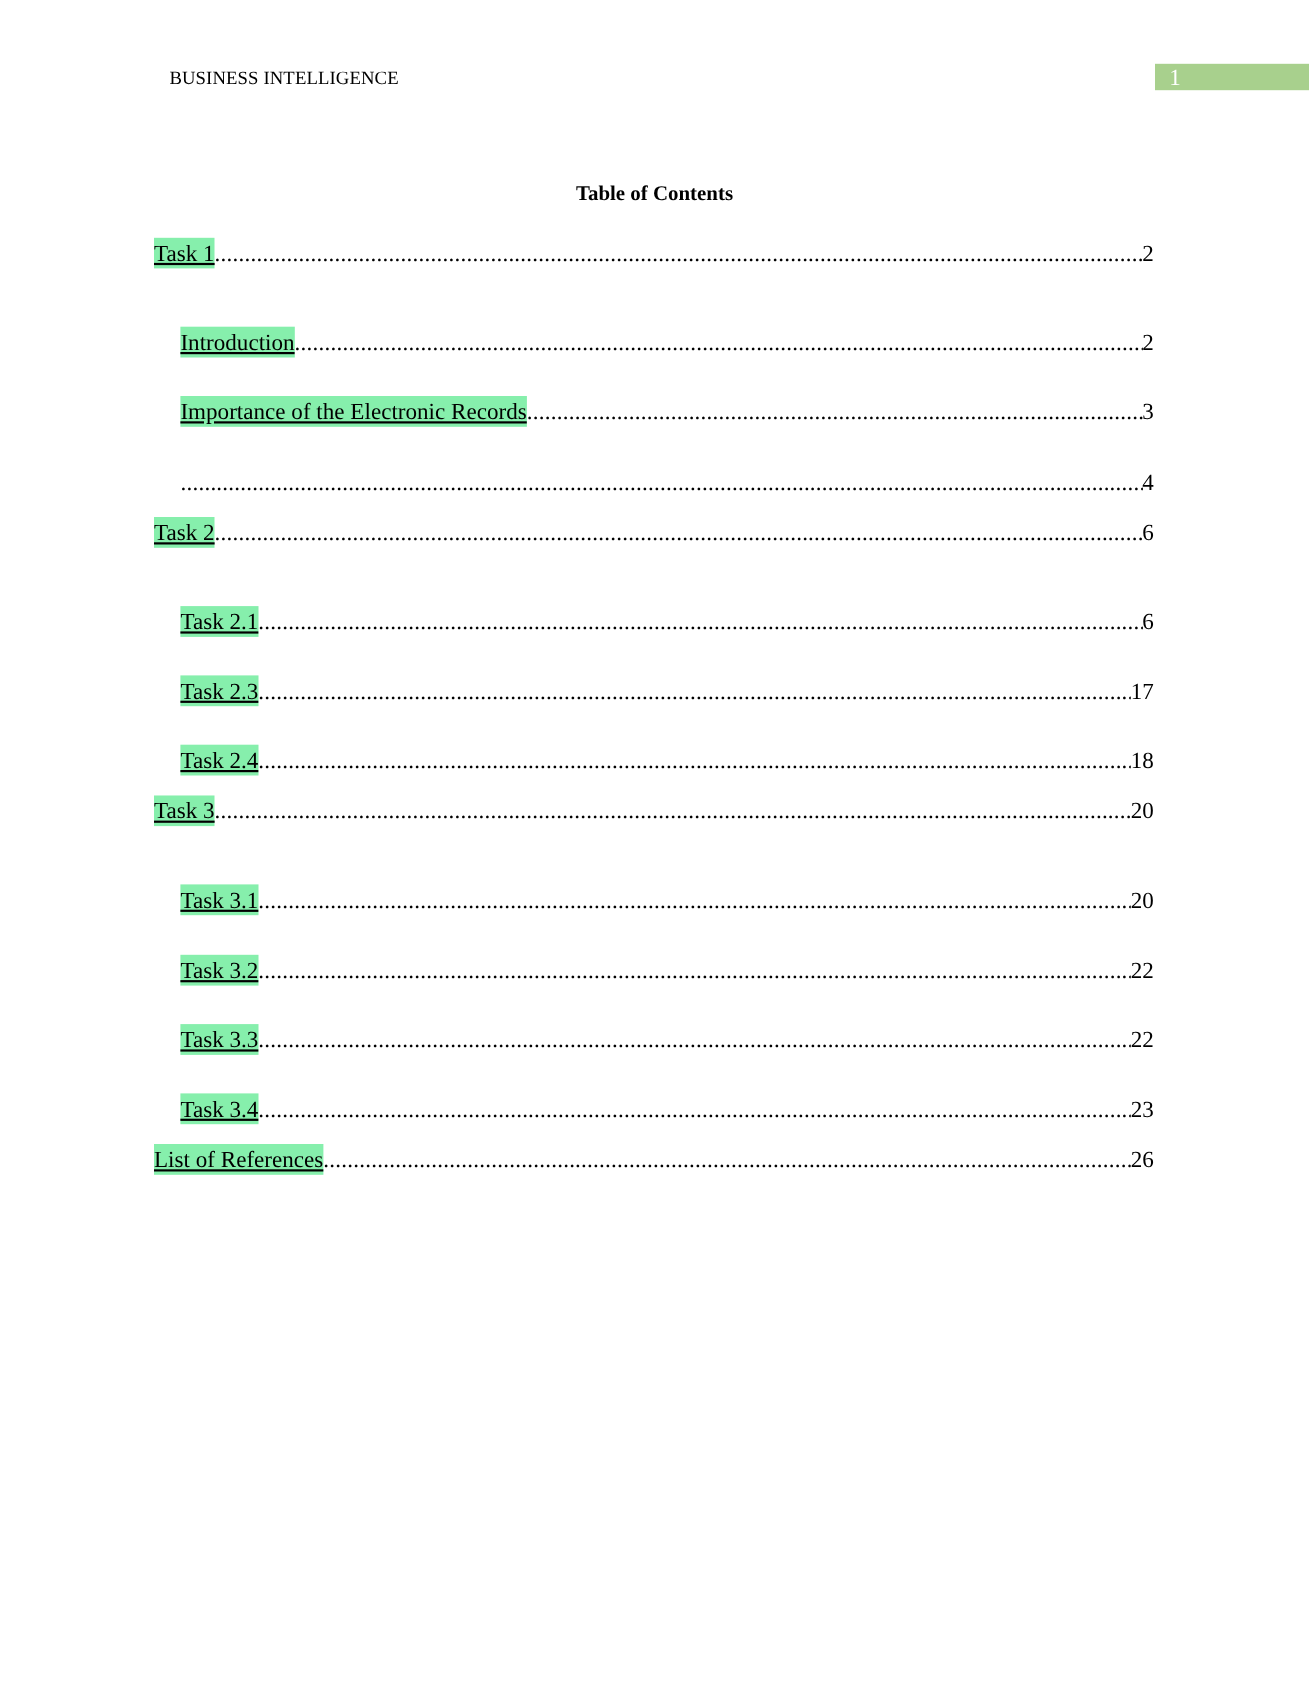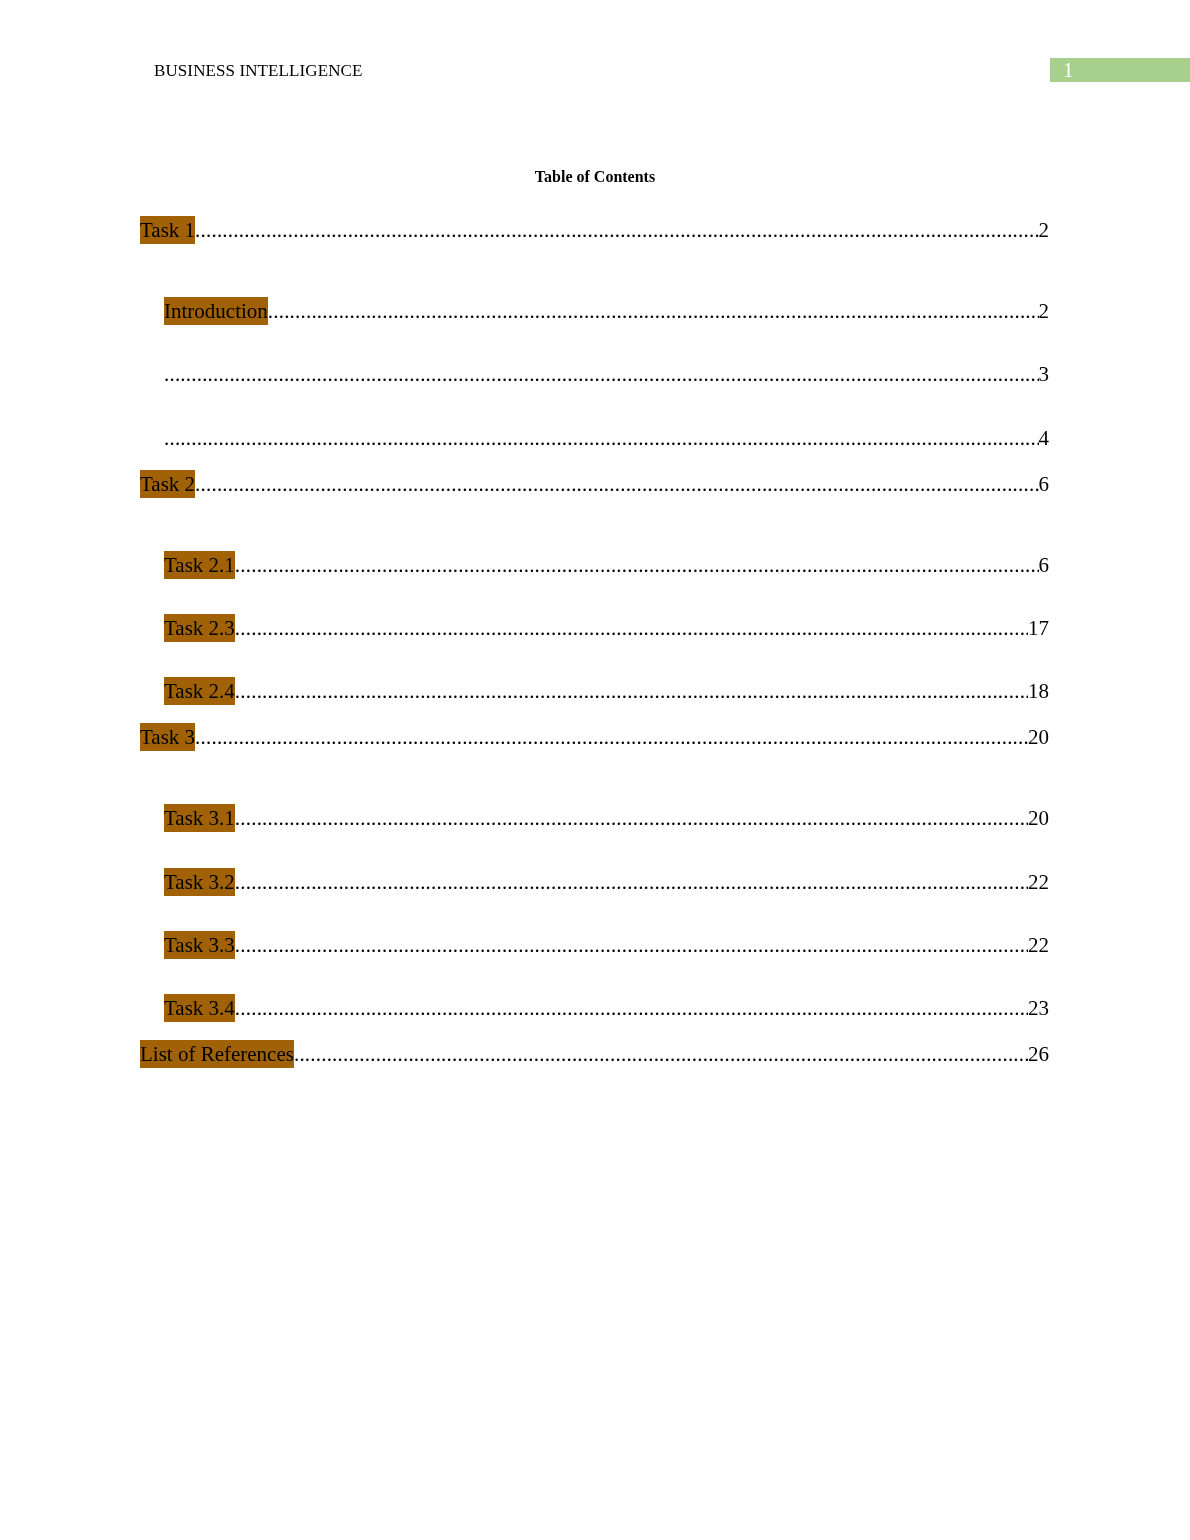--- a/index.html
+++ b/index.html
@@ -38,21 +38,21 @@
     font-size: 21px;
     line-height: 26px;
     color: #ffffff;
   }
   .toc-title {
     position: absolute;
     left: 0;
     width: 1190px;
     top: 163px;
     text-align: center;
-    font-size: 16px;
+    font-size: 19px;
     font-weight: bold;
     line-height: 28px;
   }
   .toc-list {
     position: absolute;
     left: 140px;
     top: 216px;
     width: 909px;
     margin: 0;
     padding: 0;
@@ -67,21 +67,22 @@
     align-items: flex-start;
     overflow: hidden;
     white-space: nowrap;
   }
   .toc-entry.level-2 {
     padding-left: 24px;
     align-items: center;
   }
   .toc-entry .label {
     flex: 0 0 auto;
-    background: #a16207;
+    background: #86efac;
+    text-decoration: underline;
   }
   .toc-entry .leader {
     flex: 1 1 auto;
     overflow: hidden;
     white-space: nowrap;
   }
   .toc-entry .leader::after {
     content: "................................................................................................................................................................................................................................................";
     letter-spacing: 0.2px;
   }
@@ -105,20 +106,21 @@
     <span class="label">Task 1</span>
     <span class="leader"></span>
     <span class="page">2</span>
   </li>
   <li class="toc-entry level-2">
     <span class="label">Introduction</span>
     <span class="leader"></span>
     <span class="page">2</span>
   </li>
   <li class="toc-entry level-2">
+    <span class="label">Importance of the Electronic Records</span>
     <span class="leader"></span>
     <span class="page">3</span>
   </li>
   <li class="toc-entry level-2">
     <span class="leader"></span>
     <span class="page">4</span>
   </li>
   <li class="toc-entry level-1">
     <span class="label">Task 2</span>
     <span class="leader"></span>

